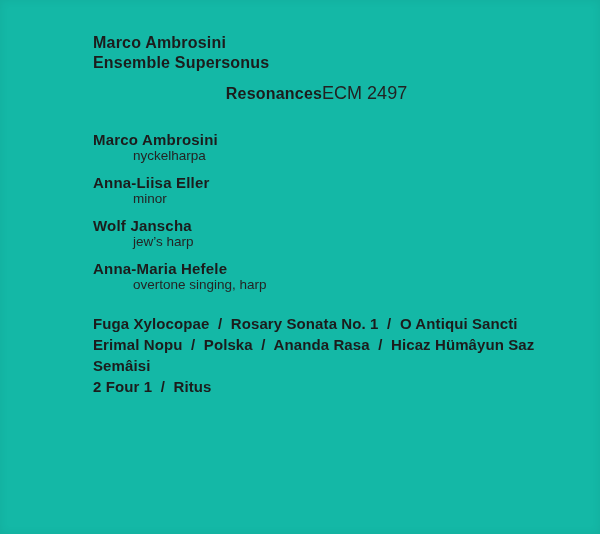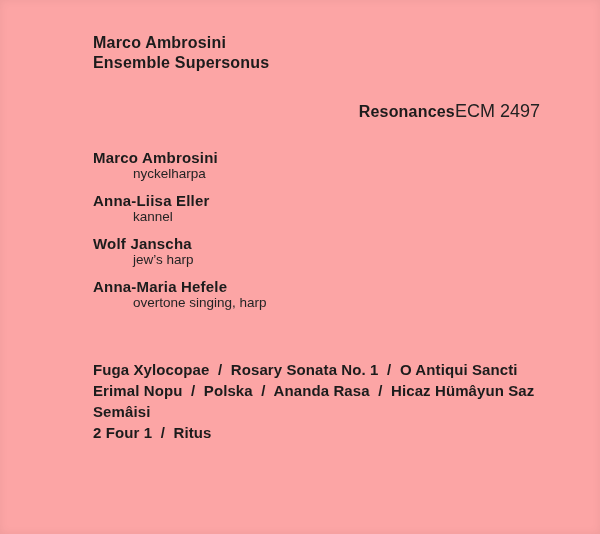--- a/index.html
+++ b/index.html
@@ -5,42 +5,42 @@
   html, body {
     margin: 0;
     padding: 0;
     background: #e9e9e9;
     font-family: "Liberation Sans", sans-serif;
   }
   .cover {
     position: relative;
     width: 600px;
     height: 534px;
-    background: #fca5a5;
+    background: #14b8a6;
     box-shadow: inset 0 0 10px rgba(0,0,0,0.06);
     overflow: hidden;
     color: #1c1c1c;
   }
   .content {
     position: absolute;
     left: 93px;
     top: 0;
     width: 447px;
   }
   .artist-block {
     margin-top: 33px;
     font-size: 16px;
     font-weight: bold;
     line-height: 20px;
     letter-spacing: 0.2px;
   }
   .title-row {
-    margin-top: 28px;
+    margin-top: 10px;
     display: flex;
-    justify-content: flex-end;
+    justify-content: center;
     align-items: baseline;
   }
   .album-title {
     font-size: 16px;
     font-weight: bold;
     letter-spacing: 0.2px;
   }
   .catalog-number {
     font-size: 18px;
     font-weight: normal;
@@ -59,21 +59,21 @@
     letter-spacing: 0.2px;
   }
   .performer .instrument {
     font-size: 13.5px;
     font-weight: normal;
     line-height: 16px;
     color: #242424;
     margin-left: 40px;
   }
   .tracklist {
-    margin-top: 48px;
+    margin-top: 20px;
     font-size: 15px;
     font-weight: bold;
     line-height: 21px;
     letter-spacing: 0.1px;
   }
   .track-line {
     white-space: pre-wrap;
   }
 </style>
 </head>
@@ -92,21 +92,21 @@
       <div class="catalog-number">ECM 2497</div>
     </div>
 
     <div class="performers">
       <div class="performer">
         <div class="name">Marco Ambrosini</div>
         <div class="instrument">nyckelharpa</div>
       </div>
       <div class="performer">
         <div class="name">Anna-Liisa Eller</div>
-        <div class="instrument">kannel</div>
+        <div class="instrument">minor</div>
       </div>
       <div class="performer">
         <div class="name">Wolf Janscha</div>
         <div class="instrument">jew’s harp</div>
       </div>
       <div class="performer">
         <div class="name">Anna-Maria Hefele</div>
         <div class="instrument">overtone singing, harp</div>
       </div>
     </div>

